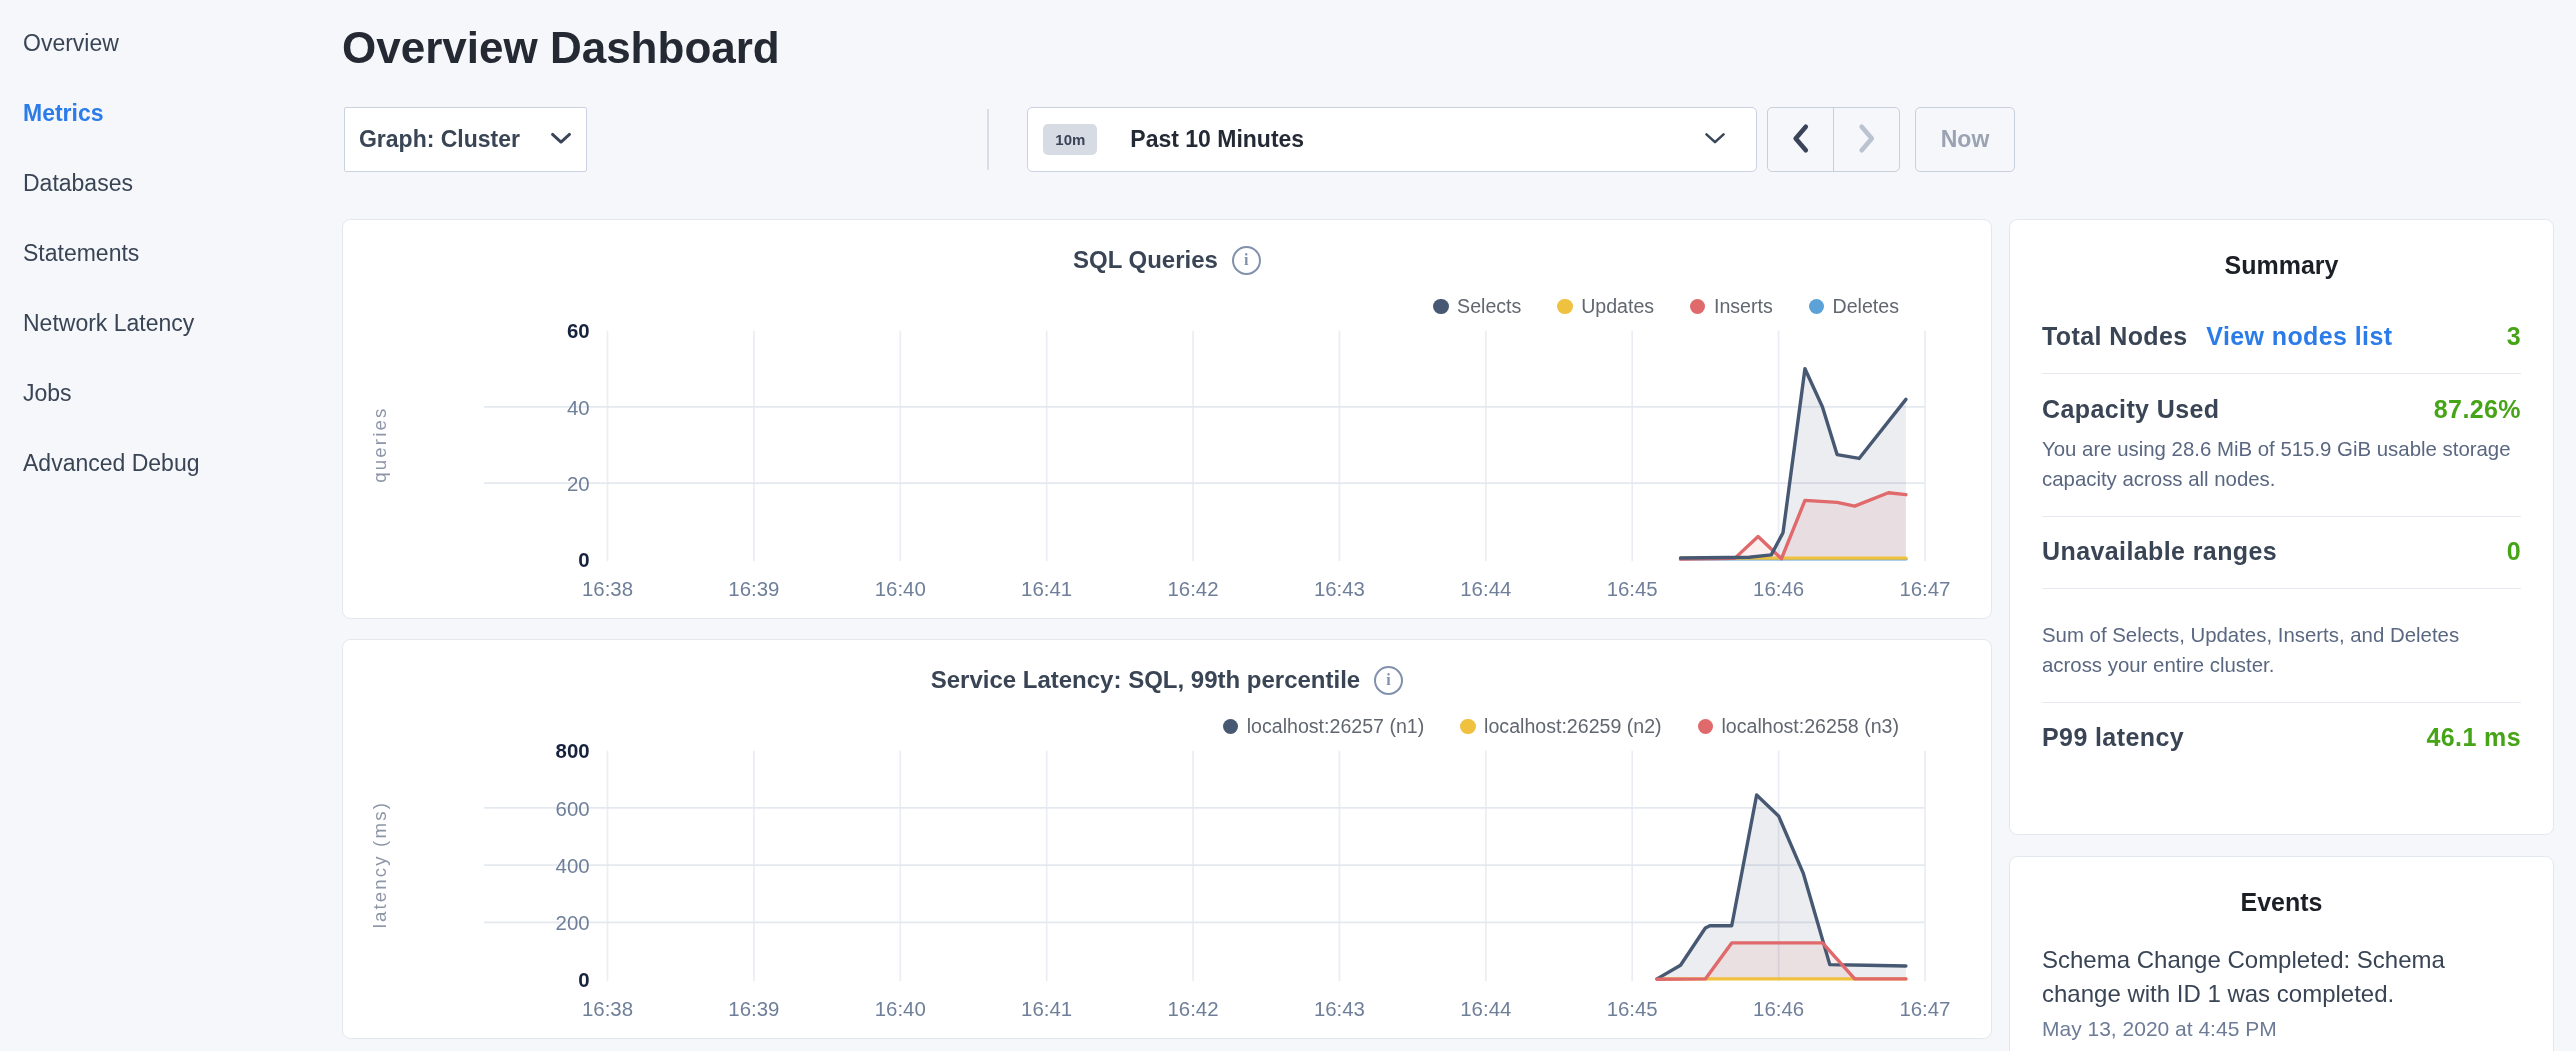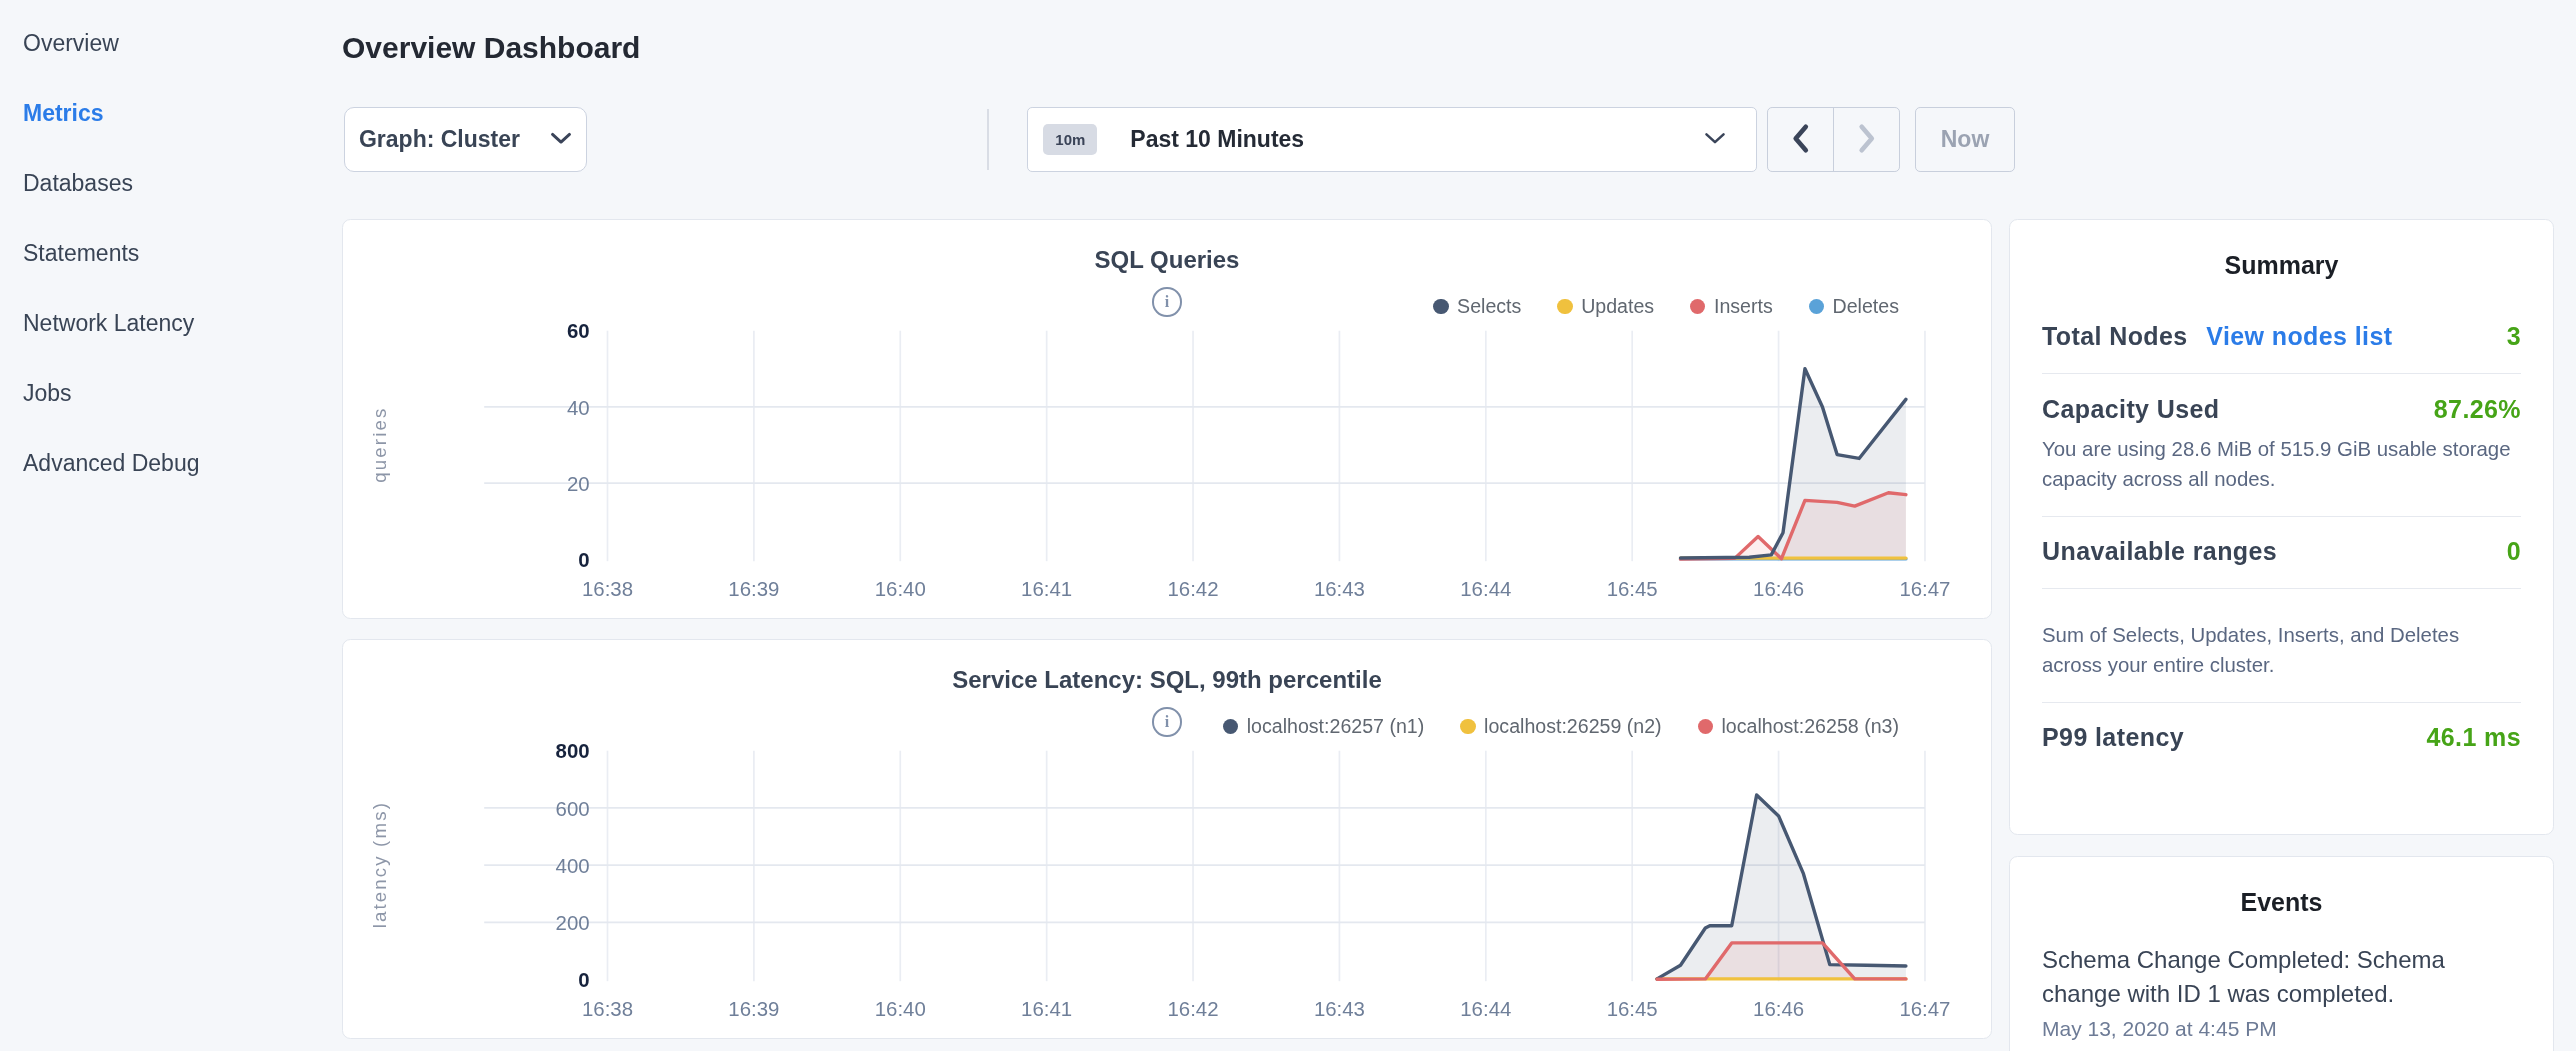--- a/index.html
+++ b/index.html
@@ -4,44 +4,44 @@
 <style>
   html,body{margin:0;padding:0;background:#f5f7fa;font-family:"Liberation Sans",sans-serif;}
   #app{position:relative;width:2576px;height:1051px;background:#f5f7fa;overflow:hidden;color:#394455;}
 
   
   .sidebar{position:absolute;left:0;top:0;width:342px;height:1051px;padding-top:26px;box-sizing:border-box;}
   .nav-item{display:block;margin:0 0 36px 23px;line-height:34px;font-size:23px;font-weight:500;color:#394455;cursor:pointer;}
   .nav-item.active{color:#2b7ce8;font-weight:700;}
 
   
-  .page-title{position:absolute;left:342px;top:25.5px;font-size:30px;line-height:44px;font-weight:600;color:#242933;}
+  .page-title{position:absolute;left:342px;top:25.5px;font-size:44px;line-height:44px;font-weight:600;color:#242933;}
 
   
   .ctrl{position:absolute;top:107px;height:65px;box-sizing:border-box;}
-  .dropdown{background:#fff;border:1.7px solid #ccd3e0;border-radius:10px;display:flex;align-items:center;justify-content:center;gap:30px;cursor:pointer;}
+  .dropdown{background:#fff;border:1.7px solid #ccd3e0;border-radius:2px;display:flex;align-items:center;justify-content:center;gap:30px;cursor:pointer;}
   .dropdown .dd-label{font-size:23px;font-weight:700;color:#394455;}
   .dd-graph{left:344px;width:243px;}
   .dd-dashboard{left:629px;width:319px;}
   .vsep{position:absolute;left:987px;top:109px;width:1.7px;height:61px;background:#d9dde5;}
   .timebox{left:1027px;width:730px;background:#fff;border:1.7px solid #ccd3e0;border-radius:5.1px;display:flex;align-items:center;cursor:pointer;}
   .time-badge{margin-left:15.3px;background:#d7dbe4;border-radius:5.1px;padding:6.8px 12px;font-size:15px;font-weight:700;color:#3a4357;}
   .time-label{margin-left:33px;font-size:23px;font-weight:700;color:#242a35;}
   .timebox .chev{margin-left:auto;margin-right:29px;}
   .arrowgroup{left:1767px;width:133px;border:1.7px solid #c8cfdc;border-radius:5.1px;display:flex;background:transparent;}
   .arrowbtn{flex:1;display:flex;align-items:center;justify-content:center;cursor:pointer;}
   .arrowbtn.prev{border-right:1.7px solid #c8cfdc;}
   .nowbtn{left:1915px;width:100px;border:1.7px solid #c8cfdc;border-radius:5.1px;display:flex;align-items:center;justify-content:center;font-size:23px;font-weight:700;color:#9ba3b2;cursor:default;}
 
   
   .card{position:absolute;background:#fff;border:1.7px solid #e3e7ee;border-radius:8.5px;box-sizing:border-box;}
   .chart-card{left:342px;width:1650px;height:400px;}
   #chart-card-0{top:219px;}
   #chart-card-1{top:639px;}
-  .chart-title-row{position:absolute;top:25.5px;left:0;width:100%;display:flex;align-items:center;justify-content:center;gap:13.6px;flex-direction:column;}
+  .chart-title-row{position:absolute;top:25.5px;left:0;width:100%;display:flex;align-items:center;justify-content:center;gap:13.6px;}
   .chart-title{font-size:24px;font-weight:700;color:#394455;}
   .info-icon{width:25.5px;height:25.5px;border:2.1px solid #8191ab;border-radius:50%;display:flex;align-items:center;justify-content:center;font-size:16px;font-weight:600;color:#8191ab;font-family:"Liberation Serif",serif;}
   .legend{position:absolute;top:75px;right:92px;display:flex;gap:36px;}
   .legend-item{display:flex;align-items:center;gap:8.5px;font-size:19.6px;color:#606770;}
   .legend-dot{width:15.3px;height:15.3px;border-radius:50%;display:inline-block;}
   svg.plot{position:absolute;left:0;top:0;}
   svg.plot text{font-family:"Liberation Sans",sans-serif;}
   .xtick{font-size:24px;fill:#6f7f99;}
   .ytick{font-size:24px;fill:#6f7f99;}
   .ytick.bold{fill:#17233d;font-weight:700;}

